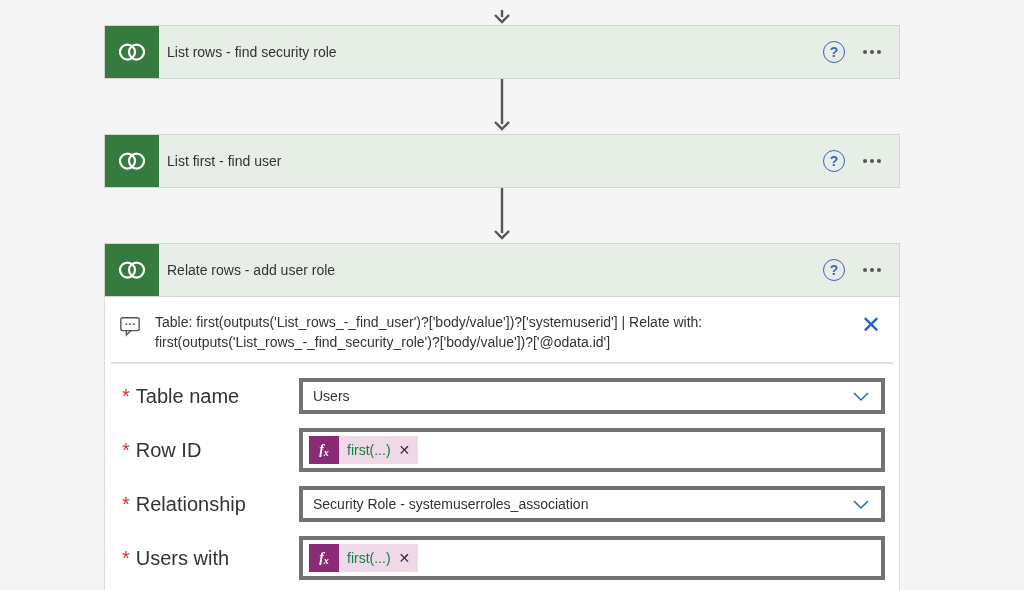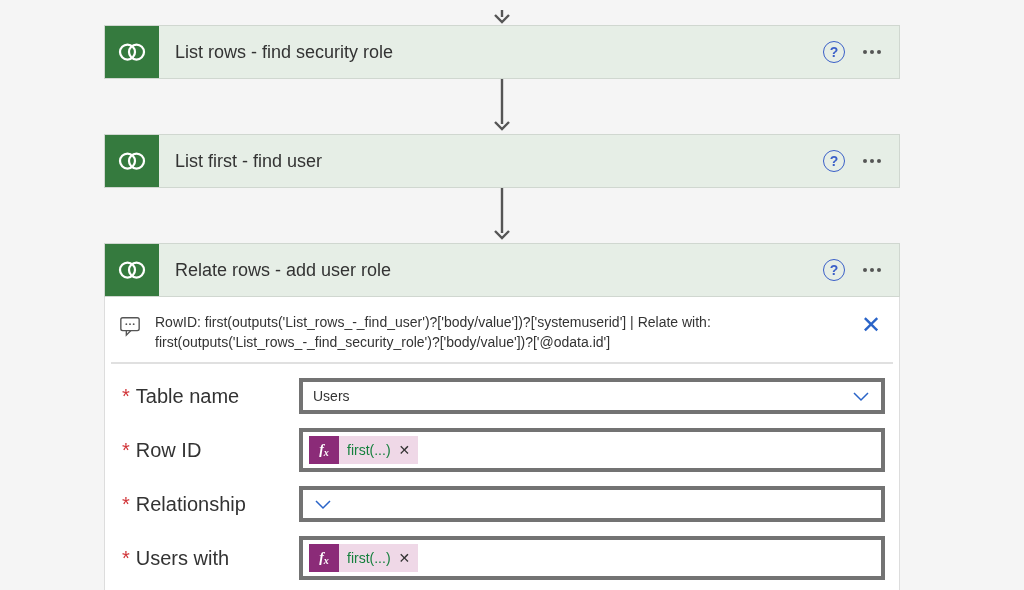--- a/index.html
+++ b/index.html
@@ -36,22 +36,22 @@
     display: flex;
     align-items: center;
     justify-content: center;
     flex-shrink: 0;
   }
   .step-icon-box svg { width: 30px; height: 30px; }
   .step-title {
     flex: 1;
     display: flex;
     align-items: center;
-    padding-left: 16px;
-    font-size: 18px;
+    padding-left: 8px;
+    font-size: 14px;
     color: #333;
     font-weight: 400;
   }
   .step-actions {
     display: flex;
     align-items: center;
     padding: 0 12px;
     gap: 12px;
   }
   .help-icon {
@@ -285,21 +285,21 @@
       <div class="comment-row">
         <div class="comment-icon">
           <svg viewBox="0 0 24 24">
               <rect x="2" y="3" width="20" height="14" rx="2" fill="none" stroke="#555" stroke-width="1.5"></rect>
               <polyline points="8,17 8,22 13,17" fill="none" stroke="#555" stroke-width="1.5"></polyline>
               <circle cx="8" cy="10" r="1" fill="#555"></circle>
               <circle cx="12" cy="10" r="1" fill="#555"></circle>
               <circle cx="16" cy="10" r="1" fill="#555"></circle>
             </svg>
         </div>
-        <div class="comment-text">RowID: first(outputs('List_rows_-_find_user')?['body/value'])?['systemuserid'] | Relate with: first(outputs('List_rows_-_find_security_role')?['body/value'])?['@odata.id']</div>
+        <div class="comment-text">Table: first(outputs('List_rows_-_find_user')?['body/value'])?['systemuserid'] | Relate with: first(outputs('List_rows_-_find_security_role')?['body/value'])?['@odata.id']</div>
         <div class="dismiss-x">✕</div>
       </div>
 
       <div class="divider"></div>
 
       <div class="form-row">
         <div class="form-label"><span class="req">*</span><span>Table name</span></div>
         <div class="form-control">
           <div class="select-text">Users</div>
           <div class="chevron">
@@ -320,20 +320,21 @@
               </div>
             <div class="pill-text">first(...)</div>
             <div class="pill-close">✕</div>
           </div>
         </div>
       </div>
 
       <div class="form-row">
         <div class="form-label"><span class="req">*</span><span>Relationship</span></div>
         <div class="form-control">
+          <div class="select-text">Security Role - systemuserroles_association</div>
           <div class="chevron">
               <svg viewBox="0 0 18 12">
                 <polyline points="2,3 9,10 16,3" fill="none" stroke="#2a64c8" stroke-width="1.5"></polyline>
               </svg>
             </div>
         </div>
       </div>
 
       <div class="form-row">
         <div class="form-label"><span class="req">*</span><span>Users with</span></div>

